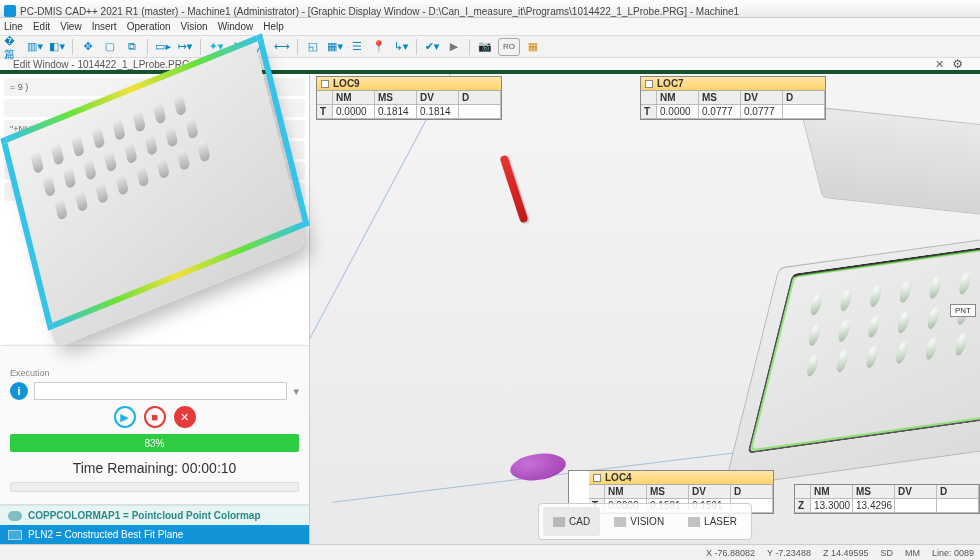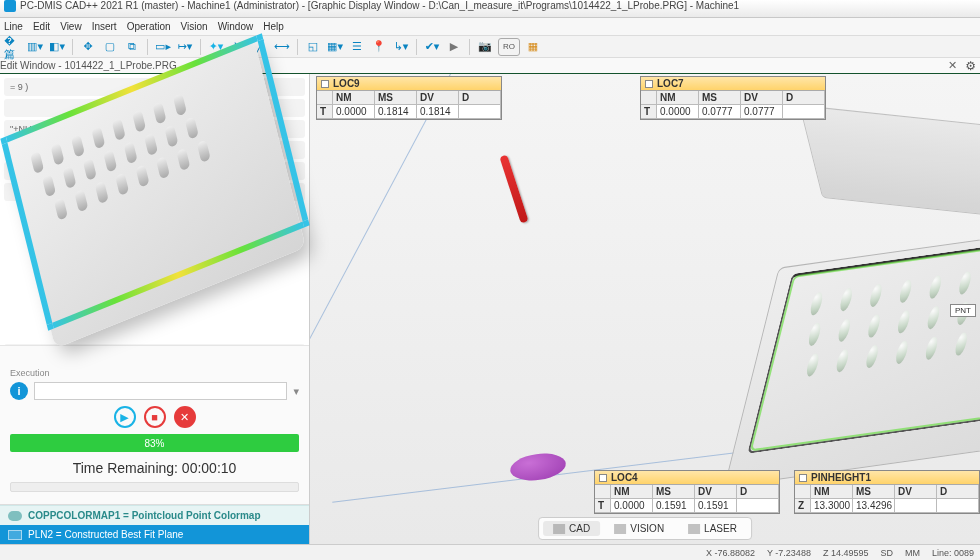--- a/index.html
+++ b/index.html
@@ -1,25 +1,25 @@
 <!DOCTYPE html>
 <html><head>
 <meta charset="utf-8">
 <style>
   * { box-sizing: border-box; margin: 0; padding: 0; font-family: "Segoe UI", Tahoma, sans-serif; }
   body { width: 980px; height: 560px; background: #f0f0f0; overflow: hidden; position: relative; font-size: 11px; color: #333; }
-  .titlebar { height: 18px; background: linear-gradient(#fff,#eaeaea); display: flex; align-items: flex-start; padding: 0 4px; border-bottom: 1px solid #c8c8c8; }
+  .titlebar { height: 18px; background: linear-gradient(#fff,#eaeaea); display: flex; align-items: flex-end; padding: 0 4px; border-bottom: 1px solid #c8c8c8; }
   .titlebar-icon { width: 12px; height: 12px; background: #1295d8; margin-right: 4px; border-radius: 2px; }
   .titlebar-text { font-size: 10px; color: #444; white-space: nowrap; overflow: hidden; }
   .menubar { height: 18px; background: #f7f7f7; display: flex; align-items: center; padding: 0 4px; border-bottom: 1px solid #dcdcdc; }
   .menubar span { margin-right: 10px; font-size: 10px; cursor: default; }
   .toolbar { height: 22px; background: #f3f3f3; display: flex; align-items: center; padding: 0 4px; border-bottom: 1px solid #dcdcdc; gap:4px;}
   .tool { width: 18px; height: 18px; border-radius: 3px; display:flex; align-items:center; justify-content:center; color:#0a84c1; font-size:11px; }
   .tool-sep { width:1px; height:16px; background:#ccc; margin:0 2px;}
-  .subbar { height:16px; background:#f9f9f9; border-bottom:1px solid #14532d; display:flex; align-items:center; padding:0 0; font-size:10px; color:#555;}
+  .subbar { height:16px; background:#f9f9f9; border-bottom:4px solid #14532d; display:flex; align-items:center; padding:0 13px; font-size:10px; color:#555;}
   .subbar .close-x { margin-left:auto; font-size:11px; color:#666; padding:0 4px;}
   .subbar .gear { font-size:12px; color:#555; padding:0 4px;}
   .main { position:absolute; top:74px; bottom:16px; left:0; right:0; display:flex; }
   .leftpanel { width:310px; background:#fff; border-right:1px solid #ccc; display:flex; flex-direction:column; position:relative; overflow:hidden;}
   .edit-items { flex:1; padding:4px; overflow:hidden; }
   .edit-row { background:#f3f3f3; border-radius:3px; margin-bottom:3px; padding:3px 6px; font-size:9px; color:#666; height:18px; display:flex; align-items:center; overflow:hidden;}
   .edit-row.small { font-size:9px; }
   .edit-row .sq { width:10px; height:10px; display:inline-block; margin-right:4px; }
   .sq.red { background:#fff; border:1px solid #e02; position:relative;}
   .sq.red::before, .sq.red::after { content:""; position:absolute; background:#e02; }
@@ -40,21 +40,21 @@
   .prog-empty { height:10px; background:#eee; border:1px solid #ddd; border-radius:2px; margin-bottom:4px;}
   .footer-rows { border-top:1px solid #ddd;}
   .footer-row { display:flex; align-items:center; padding:4px 8px; font-size:10px; gap:6px;}
   .footer-row.teal { background:#e6f4f4; color:#2a8a8a; border-top:1px solid #cfe8e8;font-weight:bold;}
   .footer-row.blue { background:#1295d8; color:#fff;}
   .cloud-ico { width:14px; height:10px; border-radius:5px; background:#7fbfbf;}
   .plane-ico { width:14px; height:10px; background:#fff3; border:1px solid #fff8;}
 
   .viewport { flex:1; position:relative; background:linear-gradient(#f5f5f5,#e9e9e9); overflow:hidden;}
   .vp-toolbar { position:absolute; bottom:4px; left:50%; transform:translateX(-50%); display:flex; gap:4px; background:rgba(255,255,255,.85); padding:3px 4px; border-radius:4px; border:1px solid #ccc;}
-  .vp-tab { display:flex; align-items:center; gap:4px; padding:2px 10px; font-size:10px; border-radius:3px; cursor:default;}
+  .vp-tab { display:flex; align-items:center; gap:4px; padding:9px 10px; font-size:10px; border-radius:3px; cursor:default;}
   .vp-tab.active { background:#e9e9e9;}
   .vp-tab .ico { width:12px; height:10px; background:#888; opacity:.5;}
 
   .loc-box { position:absolute; background:#fff; border:1px solid #888; font-size:10px; }
   .loc-hdr { background:linear-gradient(#ffe6a8,#ffd36b); padding:1px 4px; font-weight:bold; display:flex; gap:4px; align-items:center; border-bottom:1px solid #aaa;}
   .loc-hdr .tiny { width:8px; height:8px; border:1px solid #888; background:#fff;}
   .loc-tbl { display:grid; }
   .loc-tbl div { border-right:1px solid #bbb; border-bottom:1px solid #bbb; padding:1px 3px; background:#fff;}
   .loc-tbl .h { background:#eee; font-weight:bold;}
   .probe { position:absolute; width:8px; height:70px; background:linear-gradient(#e93333,#c01818); border-radius:4px; transform:rotate(-18deg); box-shadow:1px 1px 2px rgba(0,0,0,.3);}
@@ -249,43 +249,39 @@
           <div class="h">MS</div>
           <div class="h">DV</div>
           <div class="h">D</div>
         <div class="h">T</div>
           <div>0.0000</div>
           <div>0.0777</div>
           <div>0.0777</div>
           <div></div>
       </div>
     </div>
-    <div class="loc-box" style="left:284px; bottom:30px;">
+    <div class="loc-box" style="left:258px; bottom:30px;padding-left:20px;">
       <div class="loc-hdr">
           <span class="tiny"></span>
           <span>LOC4</span>
         </div>
       <div class="loc-tbl" style="grid-template-columns:16px repeat(4,42px);">
         <div class="h"></div>
           <div class="h">NM</div>
           <div class="h">MS</div>
           <div class="h">DV</div>
           <div class="h">D</div>
         <div class="h">T</div>
           <div>0.0000</div>
           <div>0.1591</div>
           <div>0.1591</div>
           <div></div>
       </div>
     </div>
     <div class="loc-box" style="right:0; bottom:30px;">
-      <div class="loc-hdr">
-          <span class="tiny"></span>
-          <span>PINHEIGHT1</span>
-        </div>
       <div class="loc-tbl" style="grid-template-columns:16px repeat(4,42px);">
         <div class="h"></div>
           <div class="h">NM</div>
           <div class="h">MS</div>
           <div class="h">DV</div>
           <div class="h">D</div>
         <div class="h">Z</div>
           <div>13.3000</div>
           <div>13.4296</div>
           <div></div>

